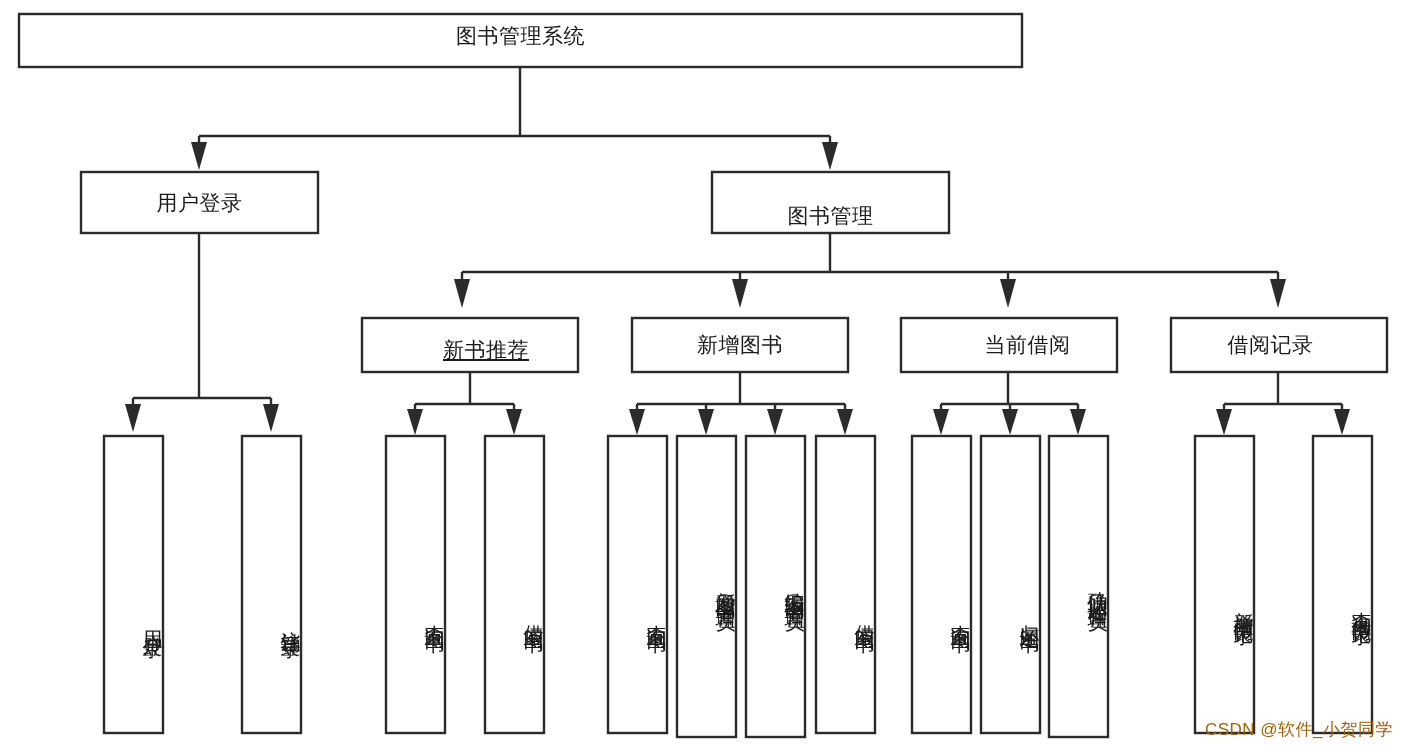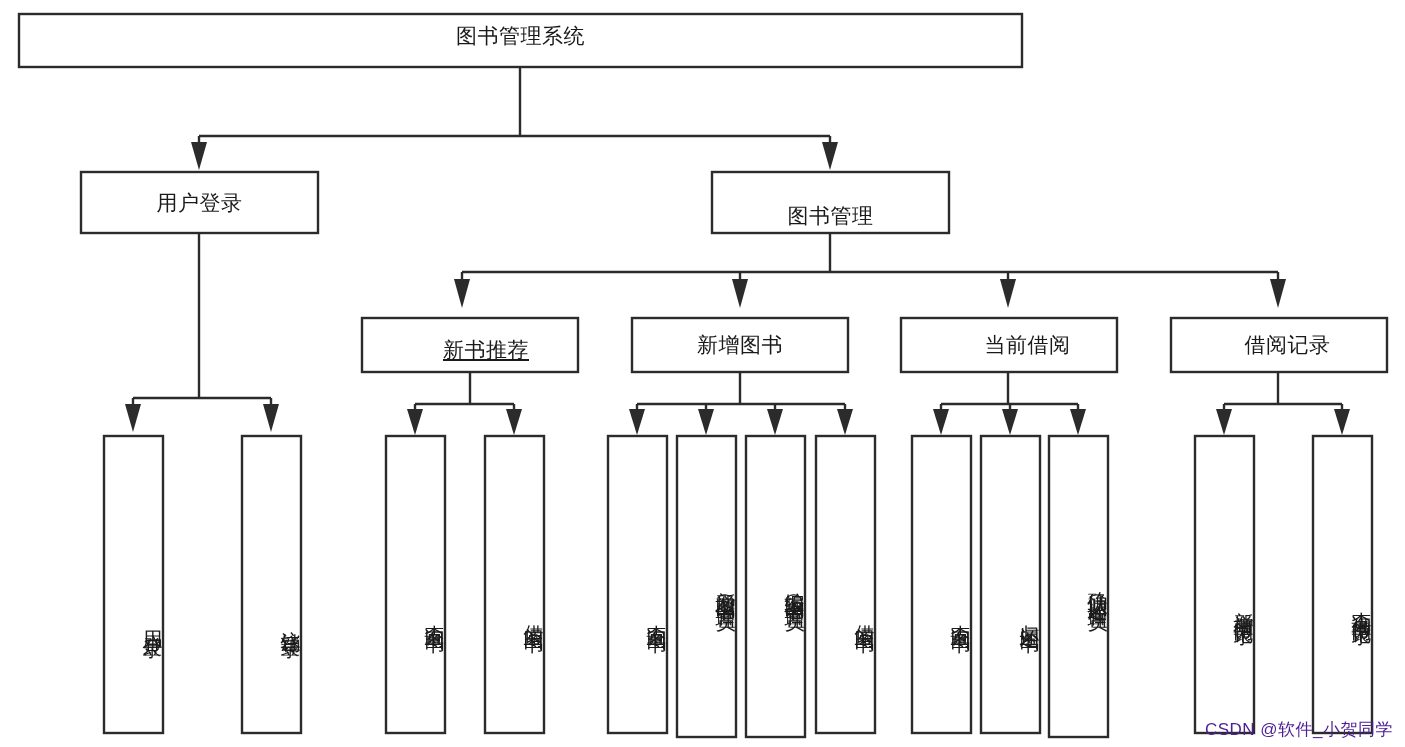--- a/index.html
+++ b/index.html
@@ -63,21 +63,21 @@
     text-orientation: upright;
     letter-spacing: 3px;
     line-height: 1;
     pointer-events: none;
   }
   .watermark {
     position: absolute;
     right: 12px;
     bottom: 6px;
     font-size: 17px;
-    color: #4c1d95;
+    color: #a16207;
     letter-spacing: 0.5px;
     white-space: nowrap;
     user-select: none;
   }
 </style>
 </head>
 <body>
 
 <div id="diagram-root">
 
@@ -175,21 +175,21 @@
   </svg>
 
   <div class="node-label-h" style="left:19px; top:14px; width:1003px; height:44px;">图书管理系统</div>
 
   <div class="node-label-h" style="left:81px; top:172px; width:237px; height:61px;">用户登录</div>
   <div class="node-label-h" style="left:712px; top:172px; width:237px; height:61px;margin-top:13px;">图书管理</div>
 
   <div class="node-label-h" style="left:378px; top:318px; width:216px; height:64px;text-decoration:underline;">新书推荐</div>
   <div class="node-label-h" style="left:632px; top:318px; width:216px; height:54px;">新增图书</div>
   <div class="node-label-h" style="left:901px; top:318px; width:253px; height:54px;">当前借阅</div>
-  <div class="node-label-h" style="left:1171px; top:318px; width:199px; height:54px;padding-left:17px;">借阅记录</div>
+  <div class="node-label-h" style="left:1171px; top:318px; width:199px; height:54px;">借阅记录</div>
 
   <div class="node-label-v" style="left:104px; top:516px; width:59px; height:210px;">用户登录</div>
   <div class="node-label-v" style="left:242px; top:516px; width:59px; height:210px;">注销登录</div>
 
   <div class="node-label-v" style="left:386px; top:505px; width:59px; height:220px;">查询图书</div>
   <div class="node-label-v" style="left:485px; top:505px; width:59px; height:220px;">借阅图书</div>
 
   <div class="node-label-v" style="left:608px; top:505px; width:59px; height:220px;">查询图书</div>
   <div class="node-label-v" style="left:677px; top:444px; width:59px; height:290px;">新增图书（管理员）</div>
   <div class="node-label-v" style="left:746px; top:444px; width:59px; height:290px;">编辑图书（管理员）</div>

